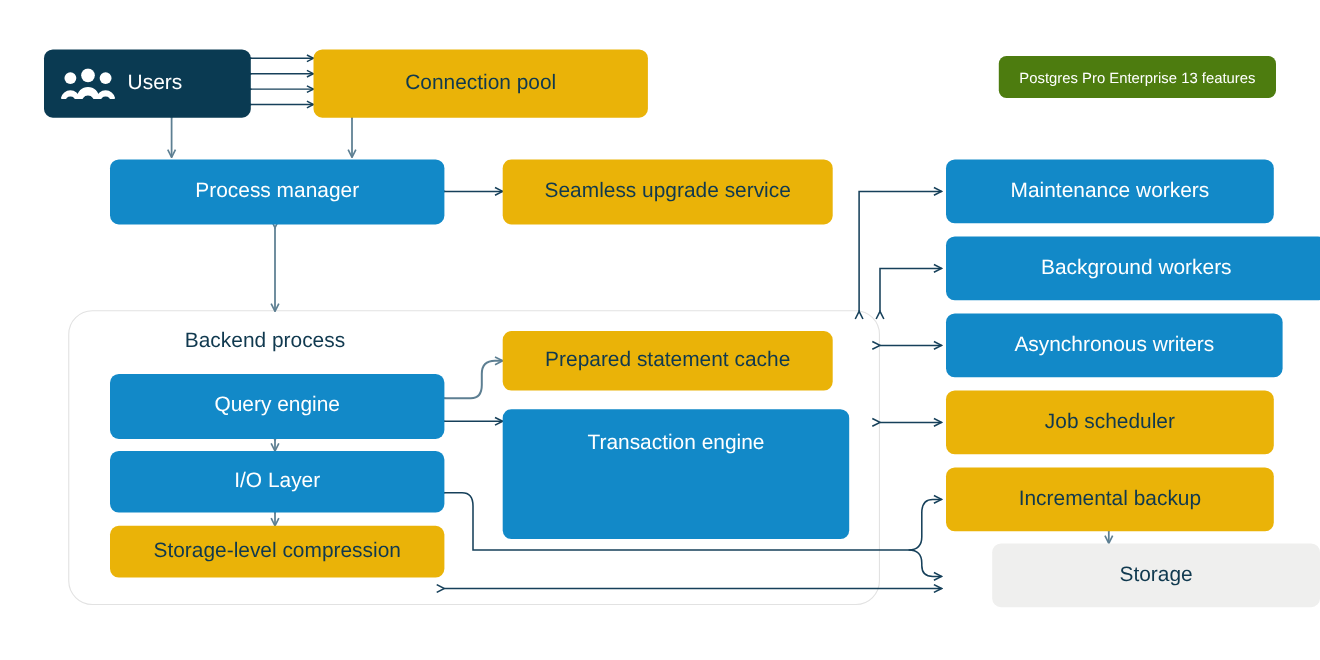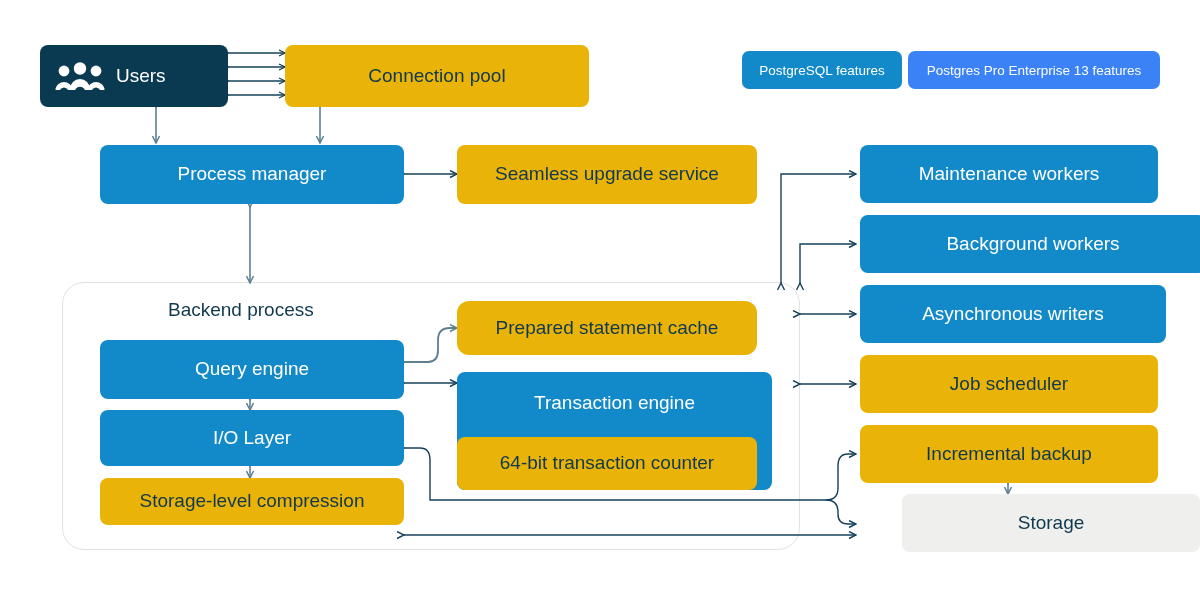--- a/index.html
+++ b/index.html
@@ -62,21 +62,21 @@
   .legend-pill {
     position: absolute;
     border-radius: 7px;
     display: flex; align-items: center; justify-content: center;
     color: #ffffff;
     font-size: 13.5px;
     z-index: 3;
     white-space: nowrap;
   }
   .legend-blue   { background: #1289c8; }
-  .legend-orange { background: #3b82f6; }
+  .legend-orange { background: #4d7c0f; }
 </style>
 </head>
 <body>
 
 <div id="stage">
 
   <svg class="edges" viewBox="0 0 1200 600">
     <defs>
       <marker id="ah" markerWidth="9" markerHeight="9" refX="8" refY="4.5" orient="auto" markerUnits="userSpaceOnUse">
         <path d="M1,1 L8,4.5 L1,8" fill="none" stroke="#16405a" stroke-width="1.4"></path>
@@ -149,23 +149,20 @@
 
       <line x1="404" y1="535" x2="856" y2="535" marker-end="url(#ah)" marker-start="url(#ah)"></line>
     </g>
 
     <g stroke="#5d7f92" stroke-width="1.6" fill="none">
 
       <line x1="1008" y1="483" x2="1008" y2="494" marker-end="url(#ah-g)" marker-start="url(#ah-g)"></line>
     </g>
   </svg>
 
-  <div class="legend-pill legend-blue" style="left:742px; top:51px; width:160px; height:38px;">
-    <span>PostgreSQL features</span>
-  </div>
   <div class="legend-pill legend-orange" style="left:908px; top:51px; width:252px; height:38px;">
     <span>Postgres Pro Enterprise 13 features</span>
   </div>
 
   <div class="group-box" style="left:62px; top:282px; width:738px; height:268px;"></div>
   <div class="group-title" style="left:168px; top:299px;">Backend process</div>
 
   <div id="users-node" class="node navy" style="left:40px; top:45px; width:188px; height:62px;">
     <svg class="people-icon" viewBox="0 0 52 28">
       <circle cx="10" cy="9" r="5.4" fill="#ffffff"></circle>
@@ -195,30 +192,27 @@
   </div>
 
   <div class="node blue" style="left:100px; top:410px; width:304px; height:56px;">
     <span class="node-label">I/O Layer</span>
   </div>
 
   <div class="node orange" style="left:100px; top:478px; width:304px; height:47px;">
     <span class="node-label">Storage-level compression</span>
   </div>
 
-  <div class="node orange" style="left:457px; top:301px; width:300px; height:54px;border-radius:12px;">
+  <div class="node orange" style="left:457px; top:301px; width:300px; height:54px;">
     <span class="node-label">Prepared statement cache</span>
   </div>
 
   <div class="node blue" style="left:457px; top:372px; width:315px; height:118px; align-items:flex-start; padding-top:20px;">
     <span class="node-label">Transaction engine</span>
   </div>
-  <div class="node orange" style="left:457px; top:437px; width:300px; height:53px; z-index:3;">
-    <span class="node-label">64-bit transaction counter</span>
-  </div>
 
   <div class="node blue" style="left:860px; top:145px; width:298px; height:58px;">
     <span class="node-label">Maintenance workers</span>
   </div>
   <div class="node blue" style="left:860px; top:215px; width:346px; height:58px;">
     <span class="node-label">Background workers</span>
   </div>
   <div class="node blue" style="left:860px; top:285px; width:306px; height:58px;">
     <span class="node-label">Asynchronous writers</span>
   </div>

